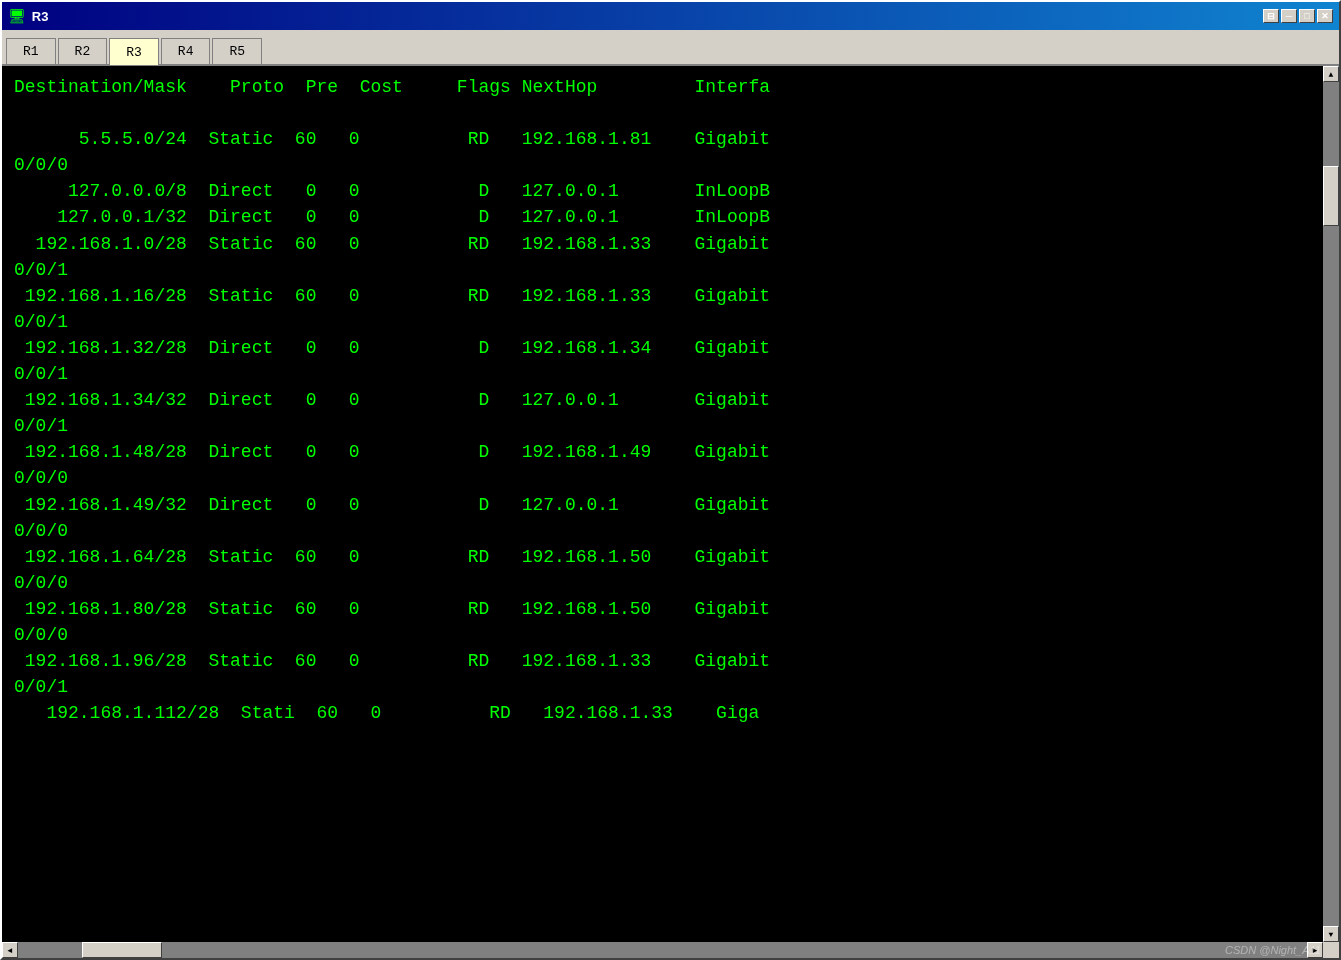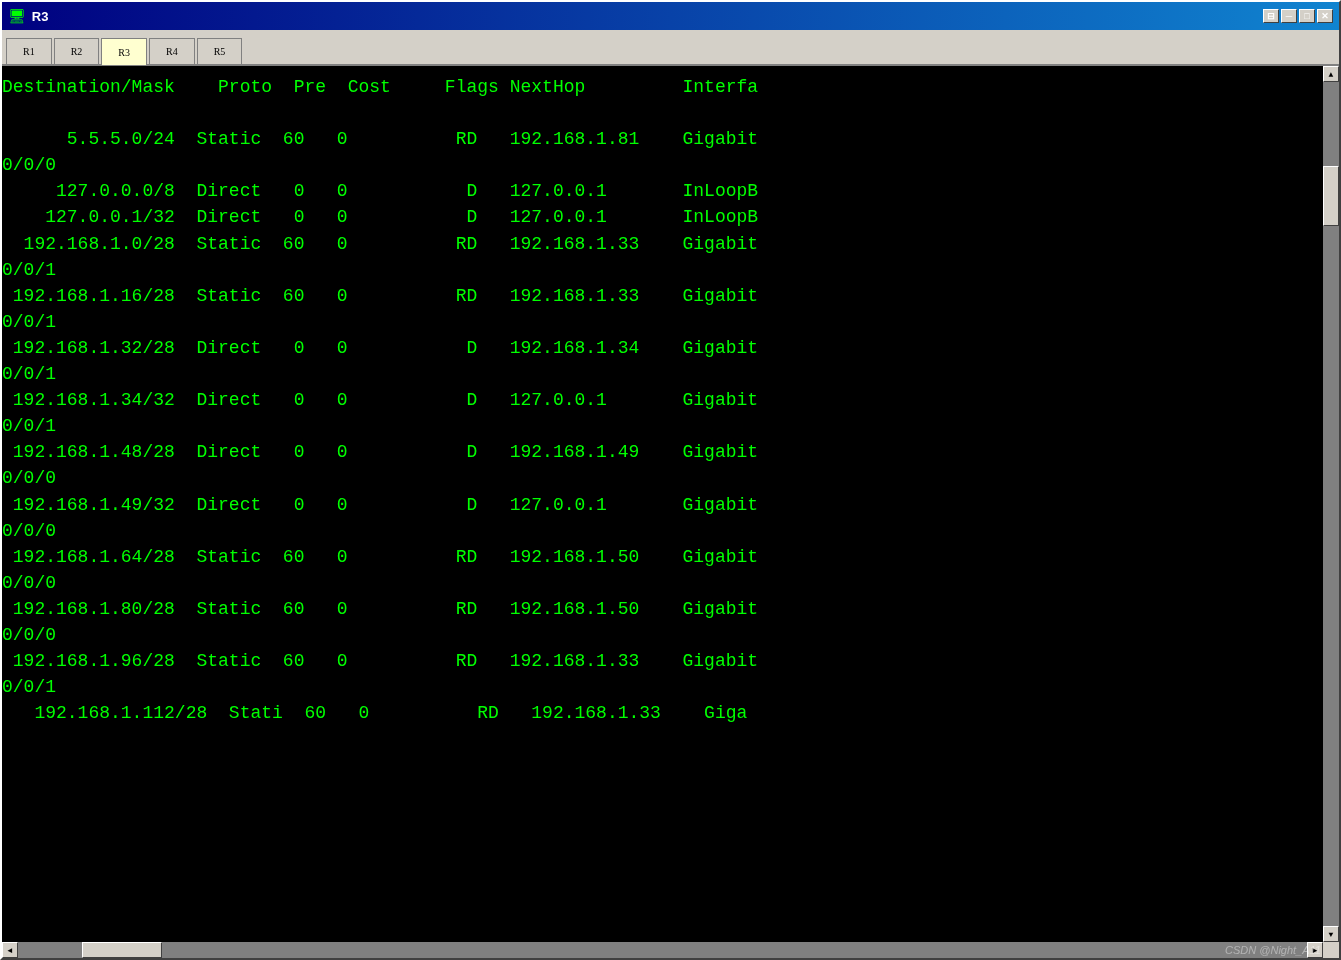--- a/index.html
+++ b/index.html
@@ -76,22 +76,22 @@
       display: flex;
       align-items: flex-end;
       padding: 4px 4px 0 4px;
       height: 36px;
       flex-shrink: 0;
       border-bottom: 2px solid #808080;
     }
 
     .tab {
       padding: 4px 16px;
-      font-family: Liberation Serif, serif;
-      font-size: 10px;
+      font-family: Liberation Mono, monospace;
+      font-size: 13px;
       background: #d4d0c8;
       border: 1px solid #808080;
       border-bottom: none;
       cursor: pointer;
       margin-right: 2px;
       height: 26px;
       display: flex;
       align-items: center;
     }
 
@@ -109,21 +109,21 @@
       flex: 1;
       background: #000000;
       position: relative;
       overflow: hidden;
       display: flex;
     }
 
     .terminal-content {
       flex: 1;
       overflow: hidden;
-      padding: 8px 0;
+      padding: 8px 12px;
       color: #00ff00;
       font-family: 'Courier New', Courier, monospace;
       font-size: 18px;
       line-height: 1.45;
       white-space: pre;
     }
 
     .scrollbar {
       width: 16px;
       background: #d4d0c8;

